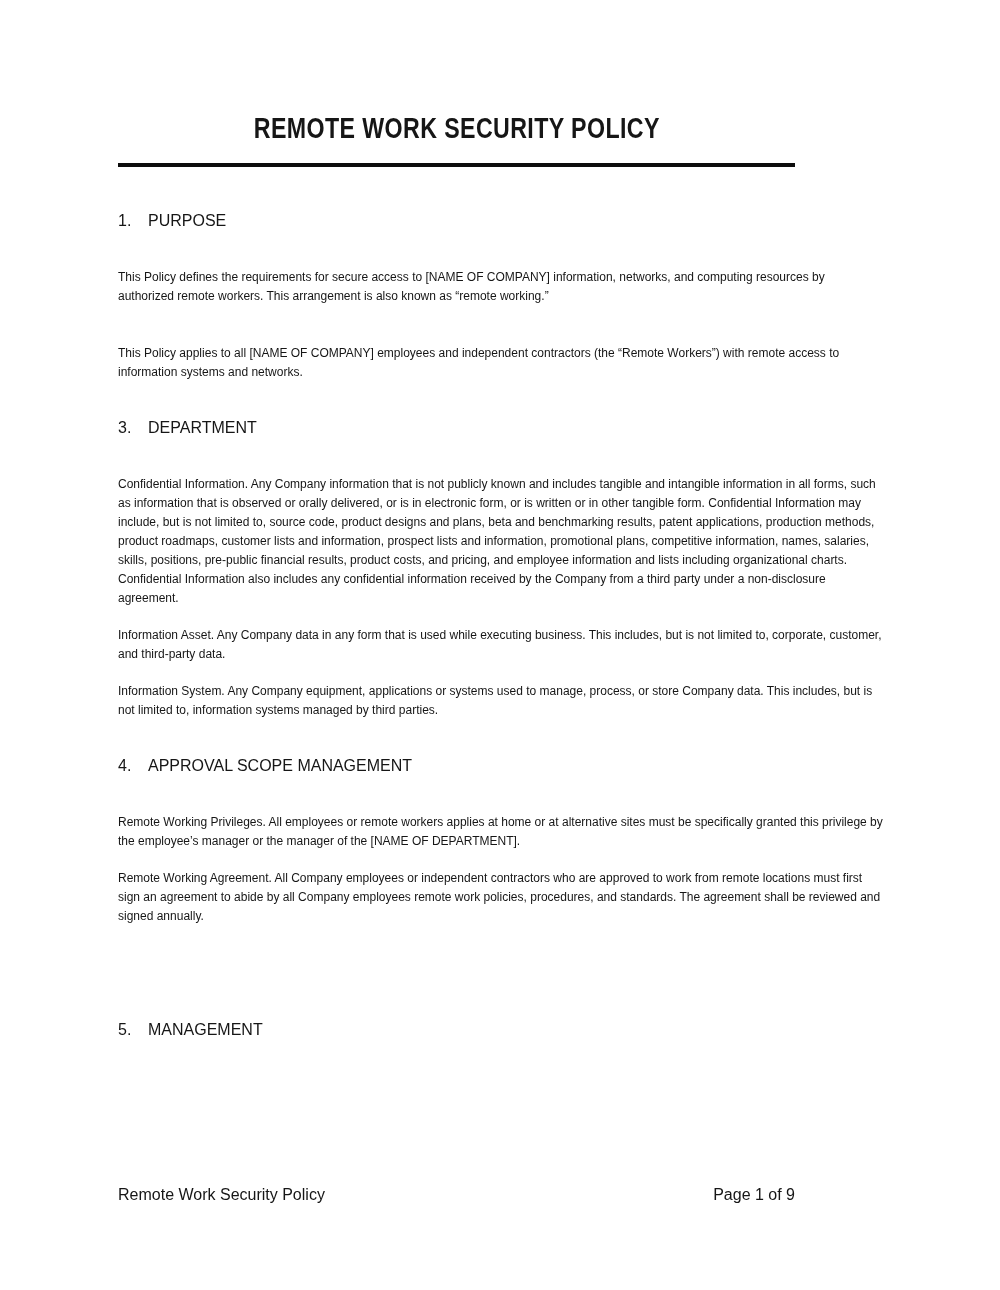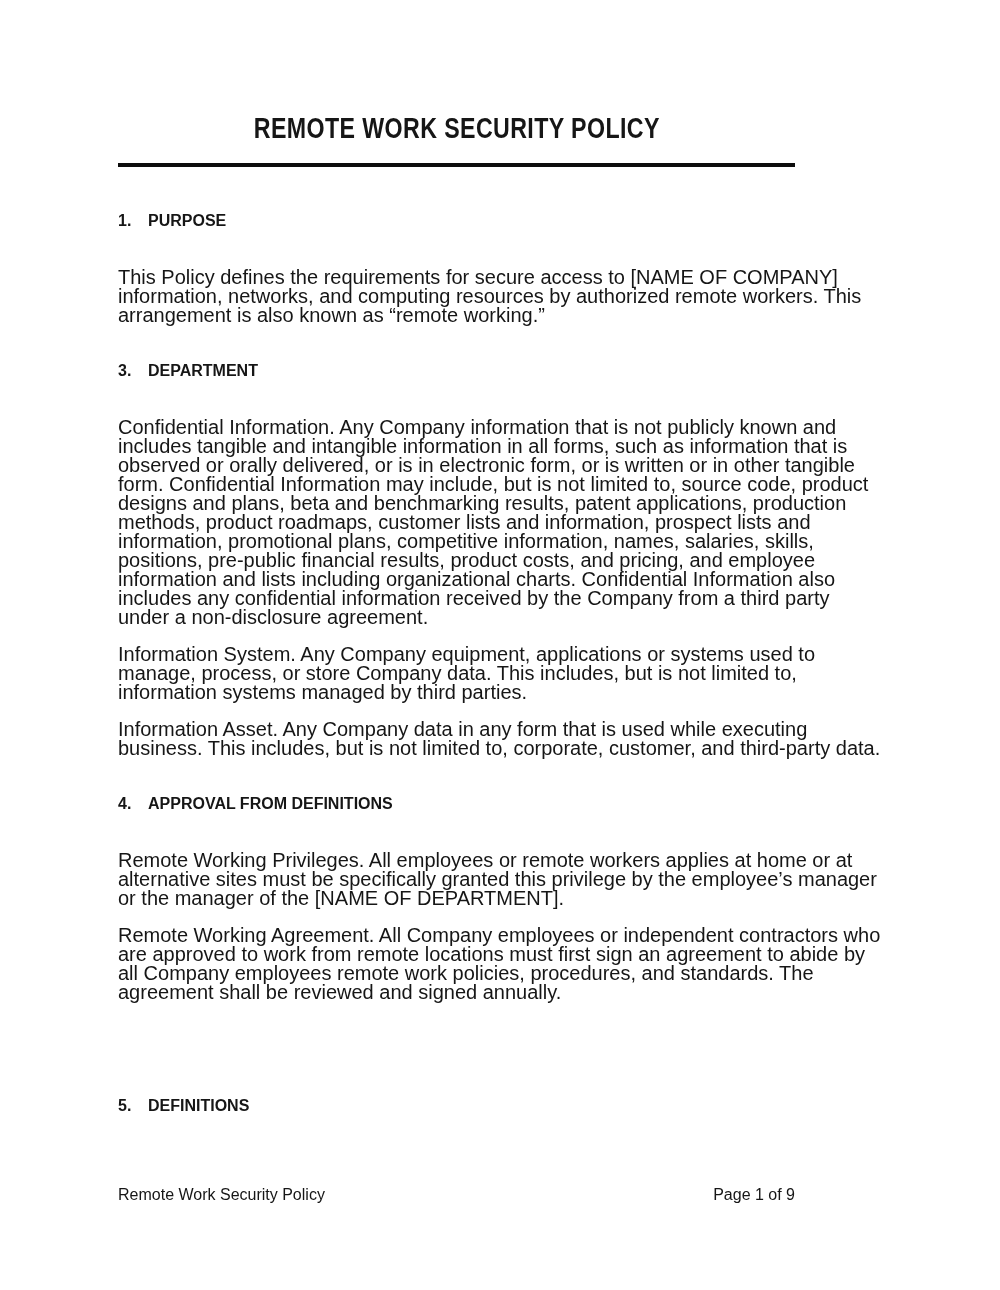--- a/index.html
+++ b/index.html
@@ -37,32 +37,32 @@
   }
   .rule {
     border: none;
     height: 0;
     border-top: 4px solid #0d0d0d;
     margin: 20px 0 0 0;
   }
   .sec-heading {
     font-size: 16px;
     line-height: 19px;
-    font-weight: bold;
+    font-weight: normal;
     margin: 36px 0 0 0;
   }
   .sec:first-of-type .sec-heading {
     margin-top: 44px;
   }
   .sec-heading .num {
     display: inline-block;
     width: 30px;
   }
   p.body {
-    font-size: 20px;
+    font-size: 12px;
     line-height: 19px;
     margin: 38px 0 0 0;
     width: 765px;
   }
   p.body + p.body {
     margin-top: 18px;
   }
   .sec-compliance .sec-heading {
     margin-top: 94px;
   }
@@ -85,37 +85,38 @@
   <h1 class="doc-title"><span class="squeeze">REMOTE WORK SECURITY POLICY</span></h1>
 
   <hr class="rule">
 
   <section class="sec sec-purpose">
     <h2 class="sec-heading"><span class="num">1.</span><span>PURPOSE</span></h2>
     <p class="body">This Policy defines the requirements for secure access to [NAME OF COMPANY] information, networks, and computing resources by authorized remote workers. This arrangement is also known as “remote working.”</p>
   </section>
 
   <section class="sec sec-scope">
+    <p class="body">This Policy applies to all [NAME OF COMPANY] employees and independent contractors (the “Remote Workers”) with remote access to information systems and networks.</p>
   </section>
 
   <section class="sec sec-definitions">
     <h2 class="sec-heading"><span class="num">3.</span><span>DEPARTMENT</span></h2>
     <p class="body">Confidential Information. Any Company information that is not publicly known and includes tangible and intangible information in all forms, such as information that is observed or orally delivered, or is in electronic form, or is written or in other tangible form. Confidential Information may include, but is not limited to, source code, product designs and plans, beta and benchmarking results, patent applications, production methods, product roadmaps, customer lists and information, prospect lists and information, promotional plans, competitive information, names, salaries, skills, positions, pre-public financial results, product costs, and pricing, and employee information and lists including organizational charts. Confidential Information also includes any confidential information received by the Company from a third party under a non-disclosure agreement.</p>
+    <p class="body">Information Asset. Any Company data in any form that is used while executing business. This includes, but is not limited to, corporate, customer, and third-party data.</p>
     <p class="body">Information System. Any Company equipment, applications or systems used to manage, process, or store Company data. This includes, but is not limited to, information systems managed by third parties.</p>
-    <p class="body">Information Asset. Any Company data in any form that is used while executing business. This includes, but is not limited to, corporate, customer, and third-party data.</p>
   </section>
 
   <section class="sec sec-approval">
-    <h2 class="sec-heading"><span class="num">4.</span><span>APPROVAL FROM DEFINITIONS</span></h2>
+    <h2 class="sec-heading"><span class="num">4.</span><span>APPROVAL SCOPE MANAGEMENT</span></h2>
     <p class="body">Remote Working Privileges. All employees or remote workers applies at home or at alternative sites must be specifically granted this privilege by the employee’s manager or the manager of the [NAME OF DEPARTMENT].</p>
     <p class="body">Remote Working Agreement. All Company employees or independent contractors who are approved to work from remote locations must first sign an agreement to abide by all Company employees remote work policies, procedures, and standards. The agreement shall be reviewed and signed annually.</p>
   </section>
 
   <section class="sec sec-compliance">
-    <h2 class="sec-heading"><span class="num">5.</span><span>DEFINITIONS</span></h2>
+    <h2 class="sec-heading"><span class="num">5.</span><span>MANAGEMENT</span></h2>
   </section>
 
   <div class="footer">
     <span>Remote Work Security Policy</span>
     <span>Page 1 of 9</span>
   </div>
 
 </div>
 
 </body></html>

